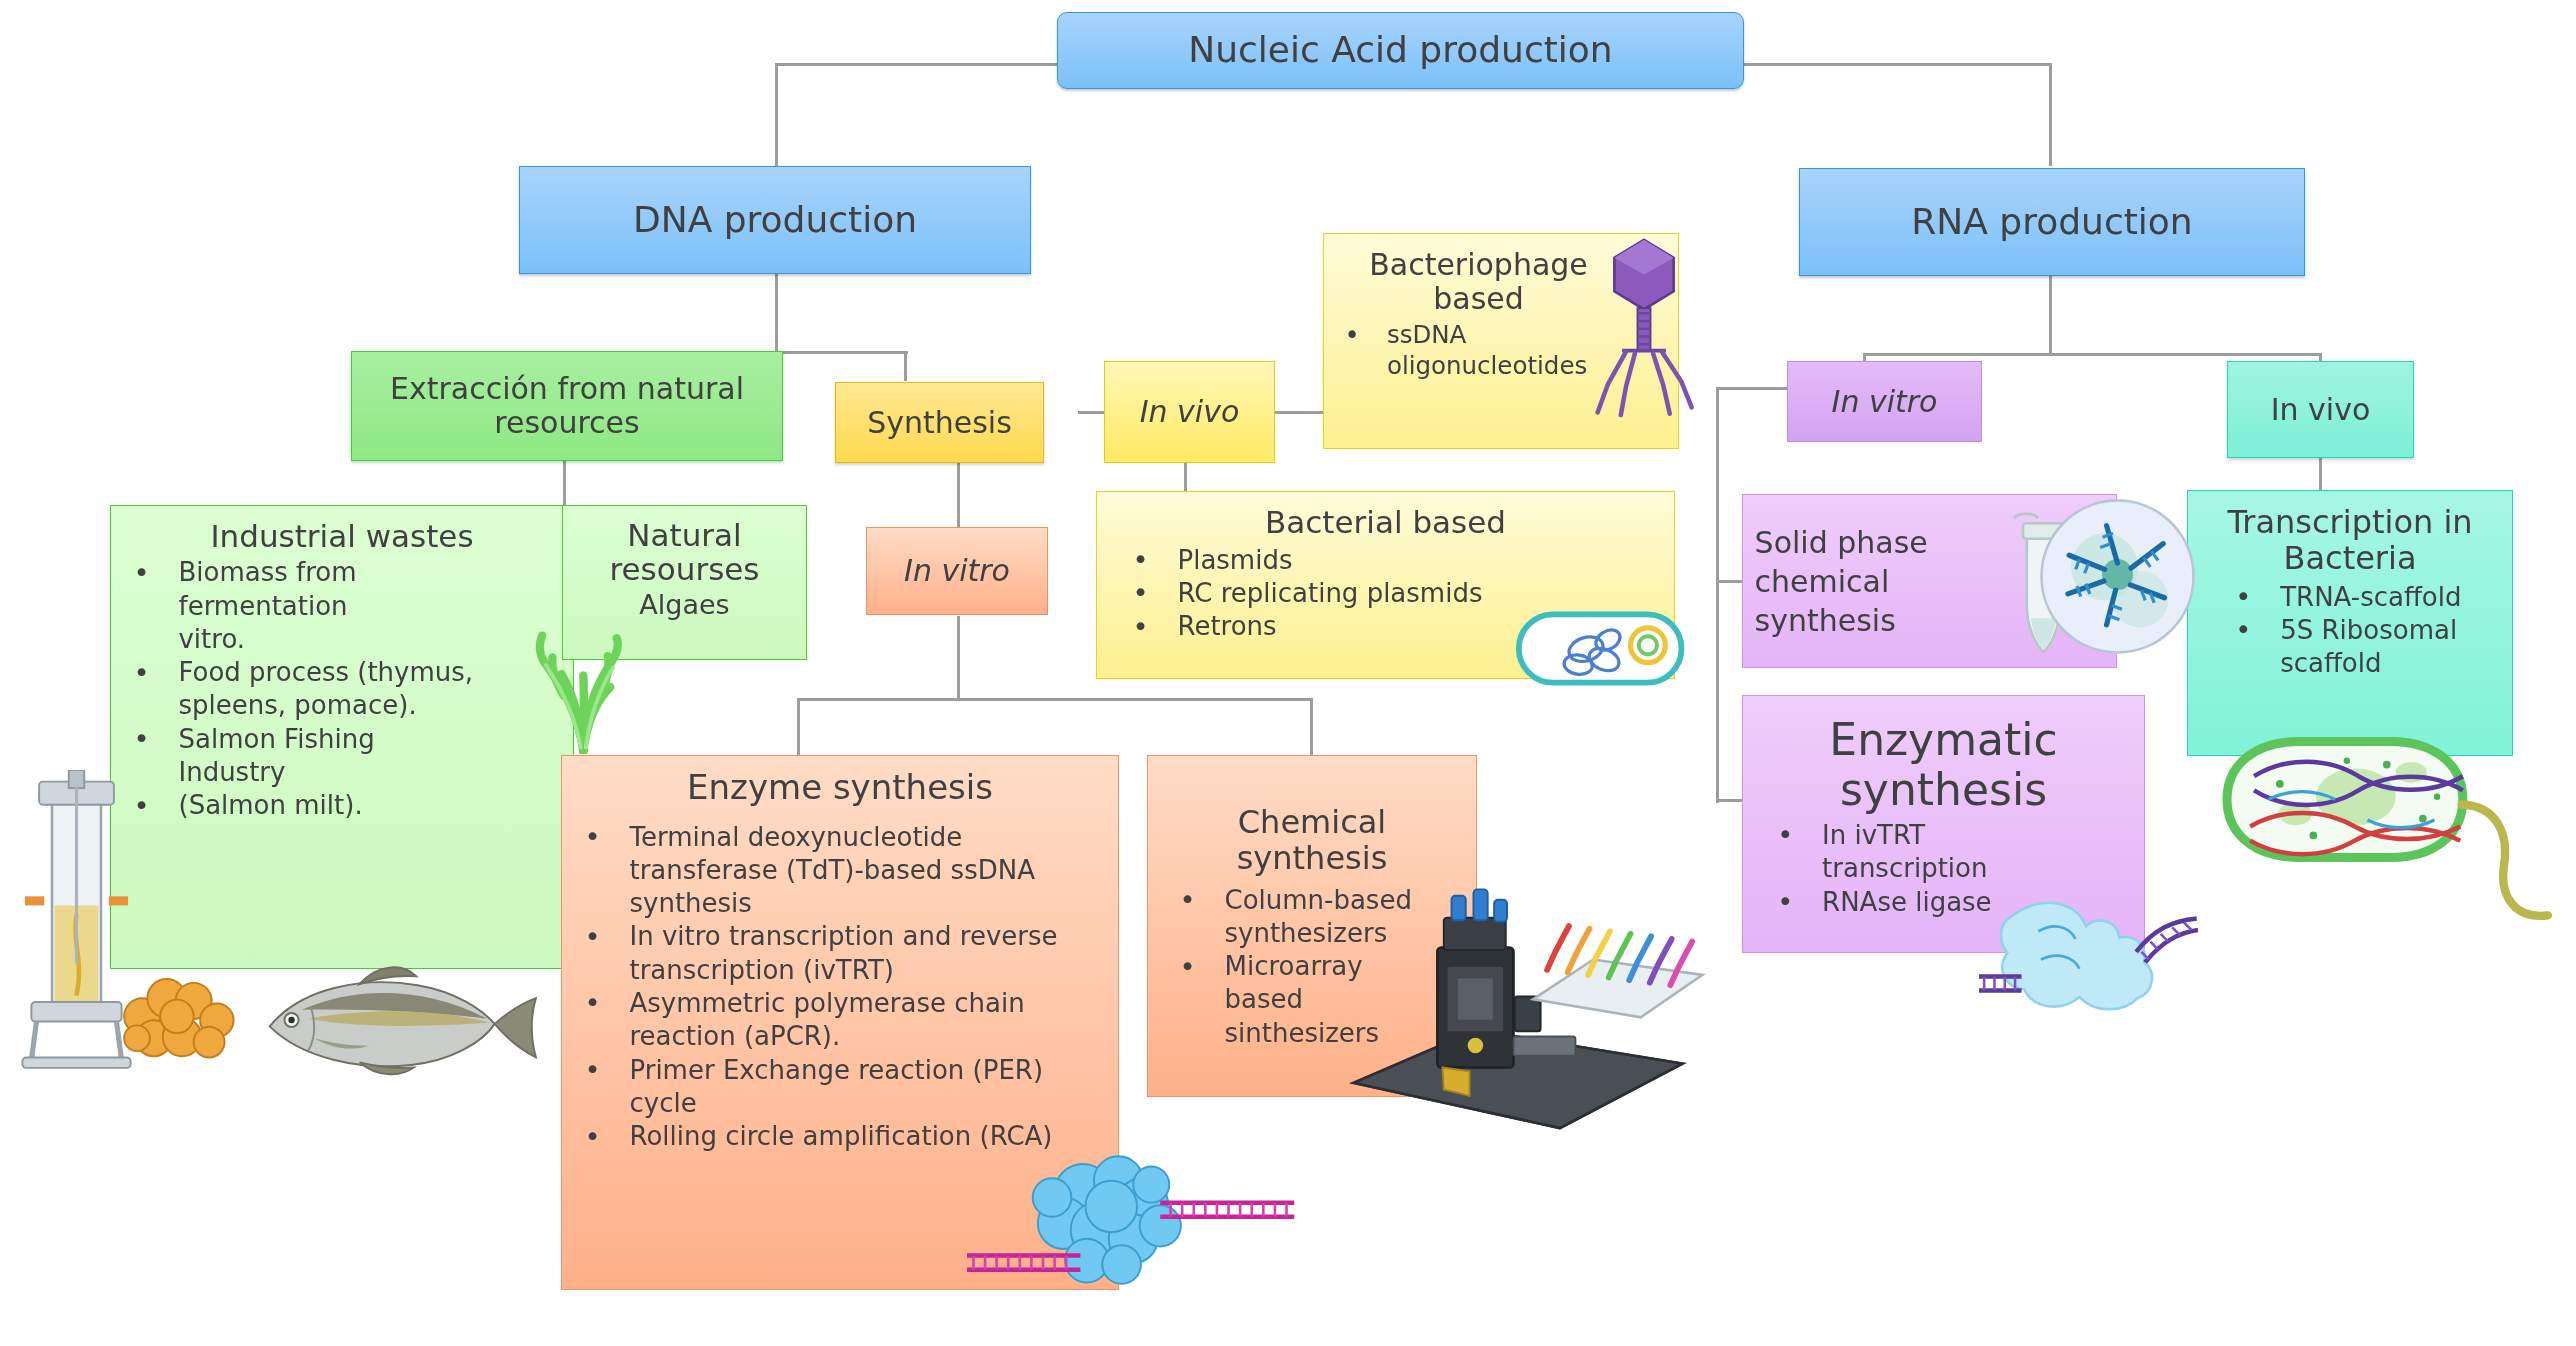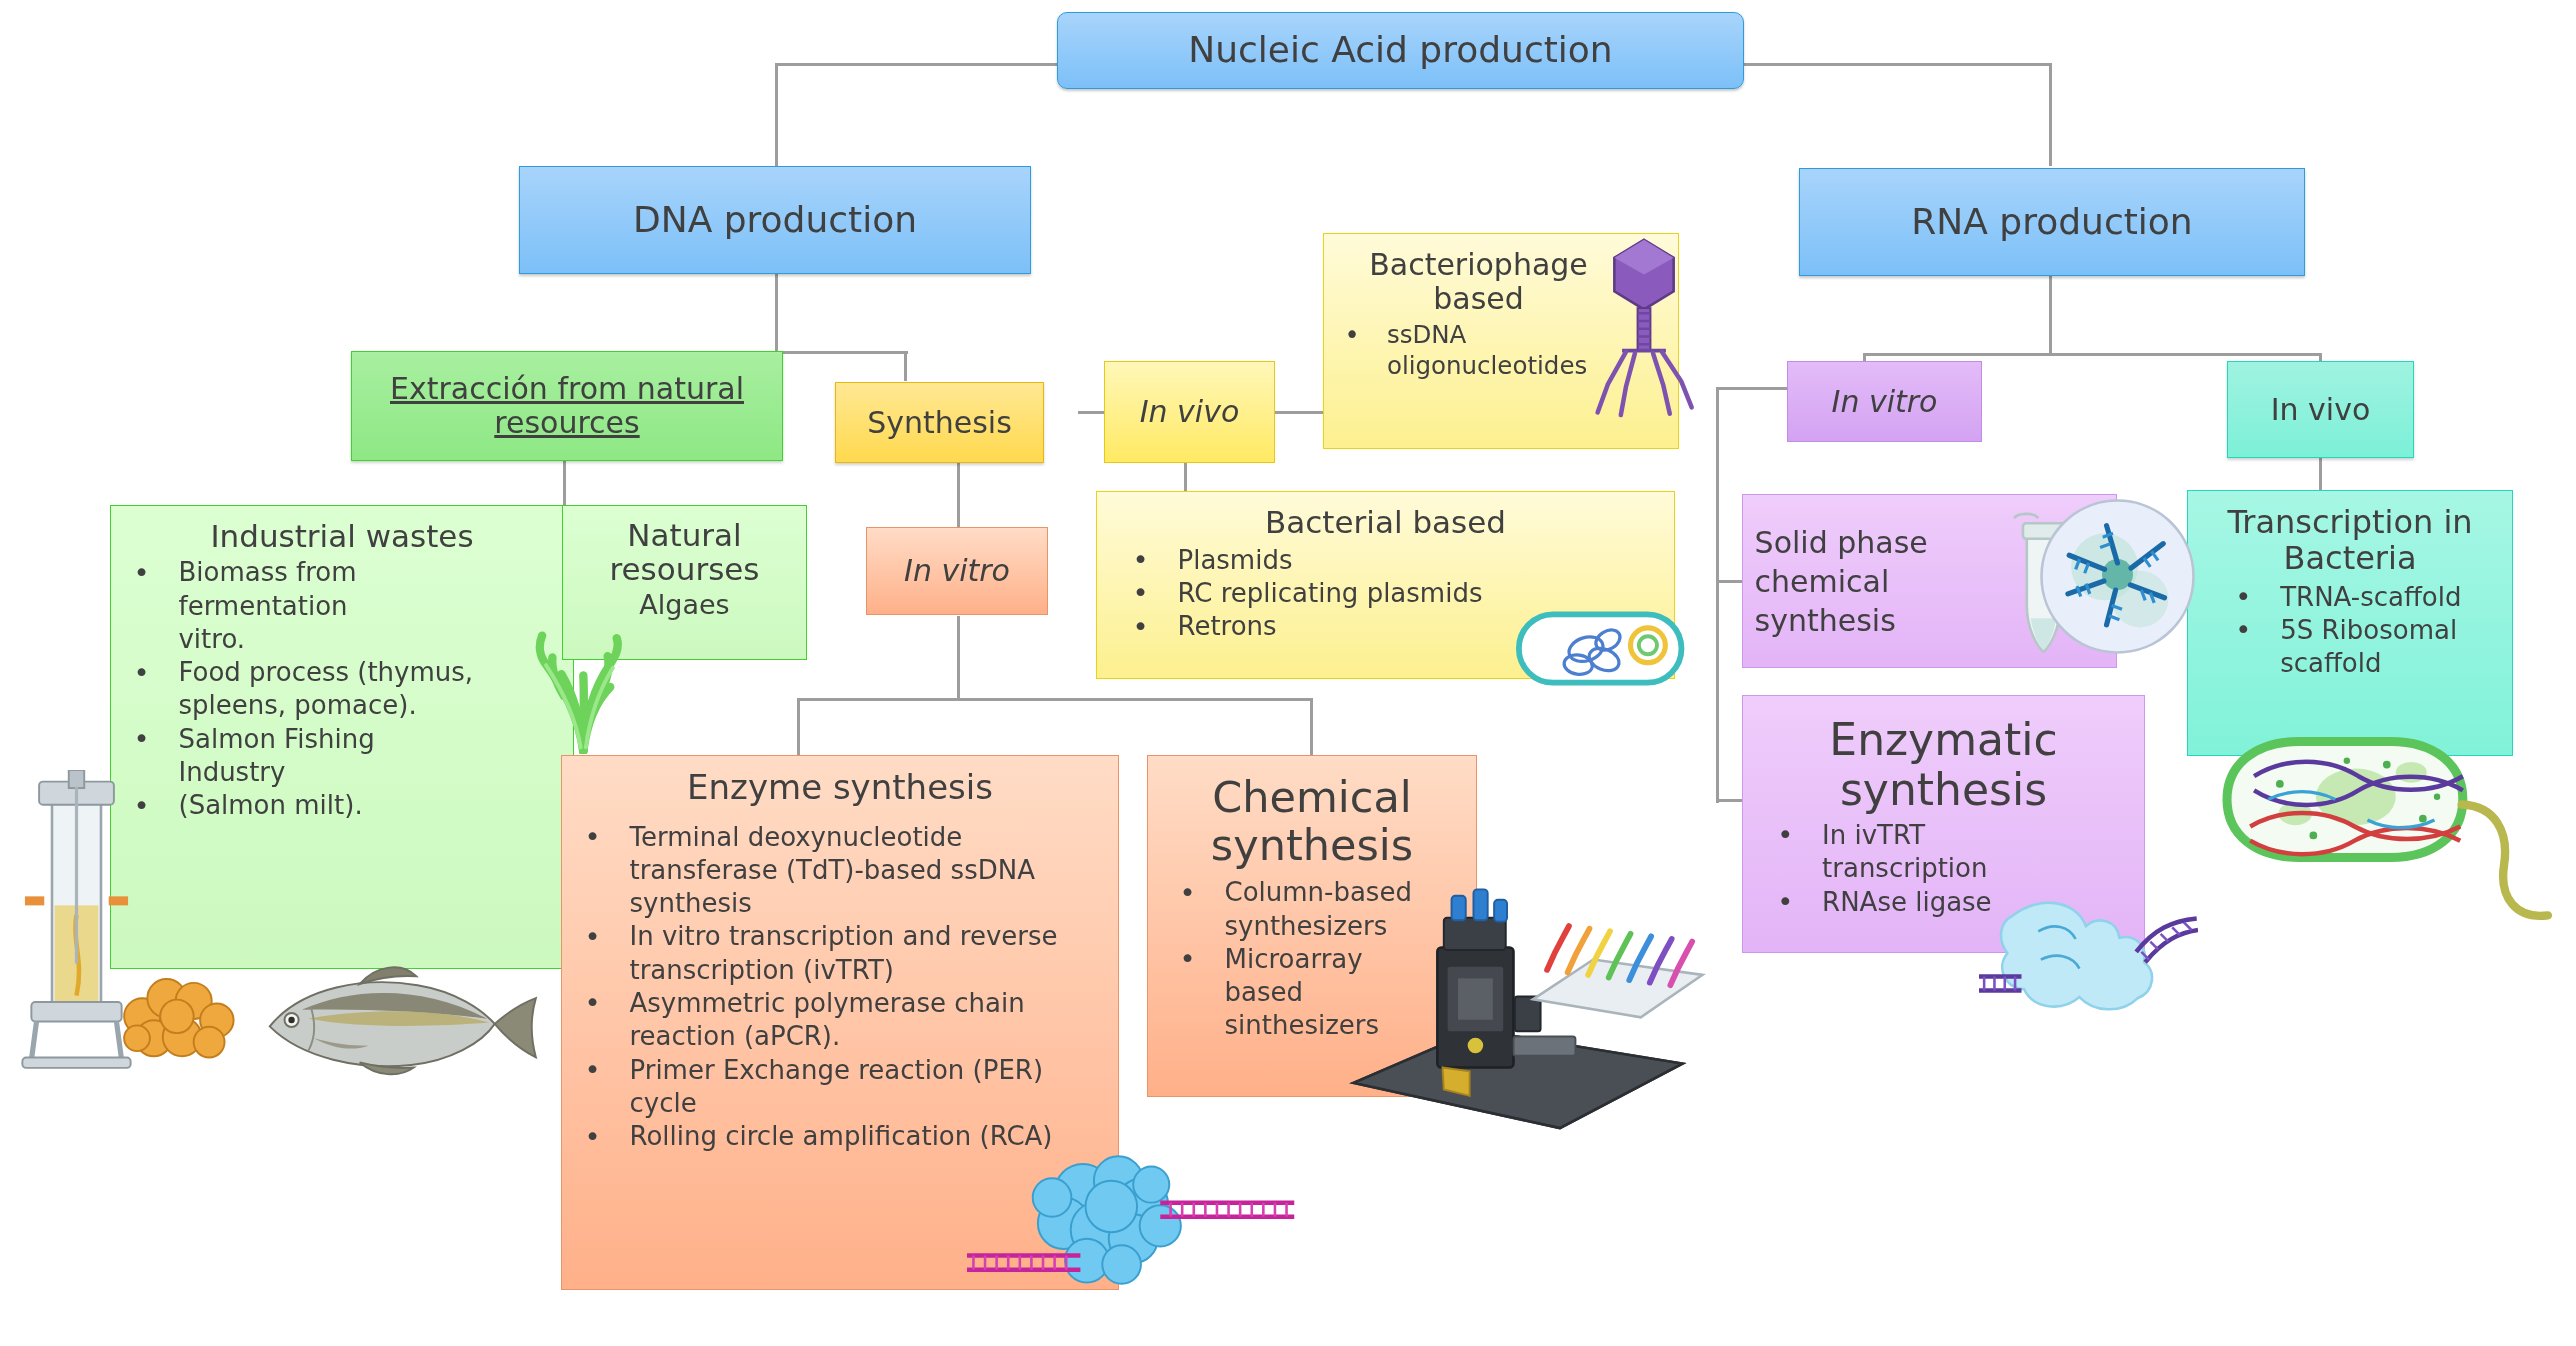--- a/index.html
+++ b/index.html
@@ -12,21 +12,21 @@
   .node .ttl{text-align:center;line-height:1.12;}
   .node ul{margin:0;padding:0;list-style:none;}
   .node li{position:relative;padding-left:2.2em;line-height:1.28;text-align:left;}
   .node li:before{content:"\2022";position:absolute;left:0.45em;top:-0.02em;font-size:1.05em;}
   .node li.nobullet:before{content:"";}
 
   
   .blue{background:linear-gradient(180deg,#a8d4fb 0%,#7cc0f8 100%);border-color:#2e9bdc;
         box-shadow:0 1.9px 2.6px rgba(0,0,0,.22);}
   .green-hdr{background:linear-gradient(180deg,#a8efa0 0%,#8ee884 100%);border-color:#3fd22c;
-        box-shadow:0 1.9px 2.6px rgba(0,0,0,.18);text-decoration:underline;}
+        box-shadow:0 1.9px 2.6px rgba(0,0,0,.18);}
   .green-lt{background:linear-gradient(180deg,#dcffd2 0%,#ccf9bf 100%);border-color:#3fd22c;}
   .yellow-hdr{background:linear-gradient(180deg,#ffe894 0%,#ffd94e 100%);border-color:#e8b80c;
         box-shadow:0 1.9px 2.6px rgba(0,0,0,.18);}
   .yellow-lt{background:linear-gradient(180deg,#fffbd9 0%,#fdf08f 100%);border-color:#e8d317;}
   .yellow-md{background:linear-gradient(180deg,#fff7b8 0%,#ffea63 100%);border-color:#e8c912;}
   .orange-lt{background:linear-gradient(180deg,#ffdcc6 0%,#ffb089 100%);border-color:#e79468;}
   .purple-hdr{background:linear-gradient(180deg,#e3bbf8 0%,#d3a3f2 100%);border-color:#c48ae8;}
   .purple-lt{background:linear-gradient(180deg,#efcdfb 0%,#e3b4f7 100%);border-color:#cf97ec;}
   .teal-hdr{background:linear-gradient(180deg,#9ff3e0 0%,#7df0d8 100%);border-color:#24d6bd;
         box-shadow:0 1.9px 2.6px rgba(0,0,0,.18);}
@@ -148,21 +148,21 @@
     <ul style="font-size:26px;margin-top:15px;">
       <li style="padding-right:35px;">Terminal deoxynucleotide transferase (TdT)-based ssDNA synthesis</li>
       <li style="padding-right:26px;">In vitro transcription and reverse transcription (ivTRT)</li>
       <li>Asymmetric polymerase chain reaction (aPCR).</li>
       <li style="padding-right:52px;">Primer Exchange reaction (PER) cycle</li>
       <li style="padding-right:26px;">Rolling circle amplification (RCA)</li>
     </ul>
   </div>
 
   <div class="node orange-lt" style="left:1147px;top:755px;width:330px;height:342px;padding:17px 10.3px 0 10.3px;">
-    <div class="ttl" style="font-size:43px;padding:0 6.4px;">Chemical synthesis</div>
+    <div class="ttl" style="font-size:32px;padding:0 6.4px;margin-top:32px;">Chemical synthesis</div>
     <ul style="font-size:26px;margin-top:7px;padding-left:9px;">
       <li>Column-based synthesizers</li>
       <li style="padding-right:74px;">Microarray based sinthesizers</li>
     </ul>
   </div>
 
   <div class="node purple-hdr" style="left:1787px;top:361px;width:195px;height:81px;justify-content:center;">
     <div class="ttl" style="font-size:30px;font-style:italic;">In vitro</div>
   </div>
 

